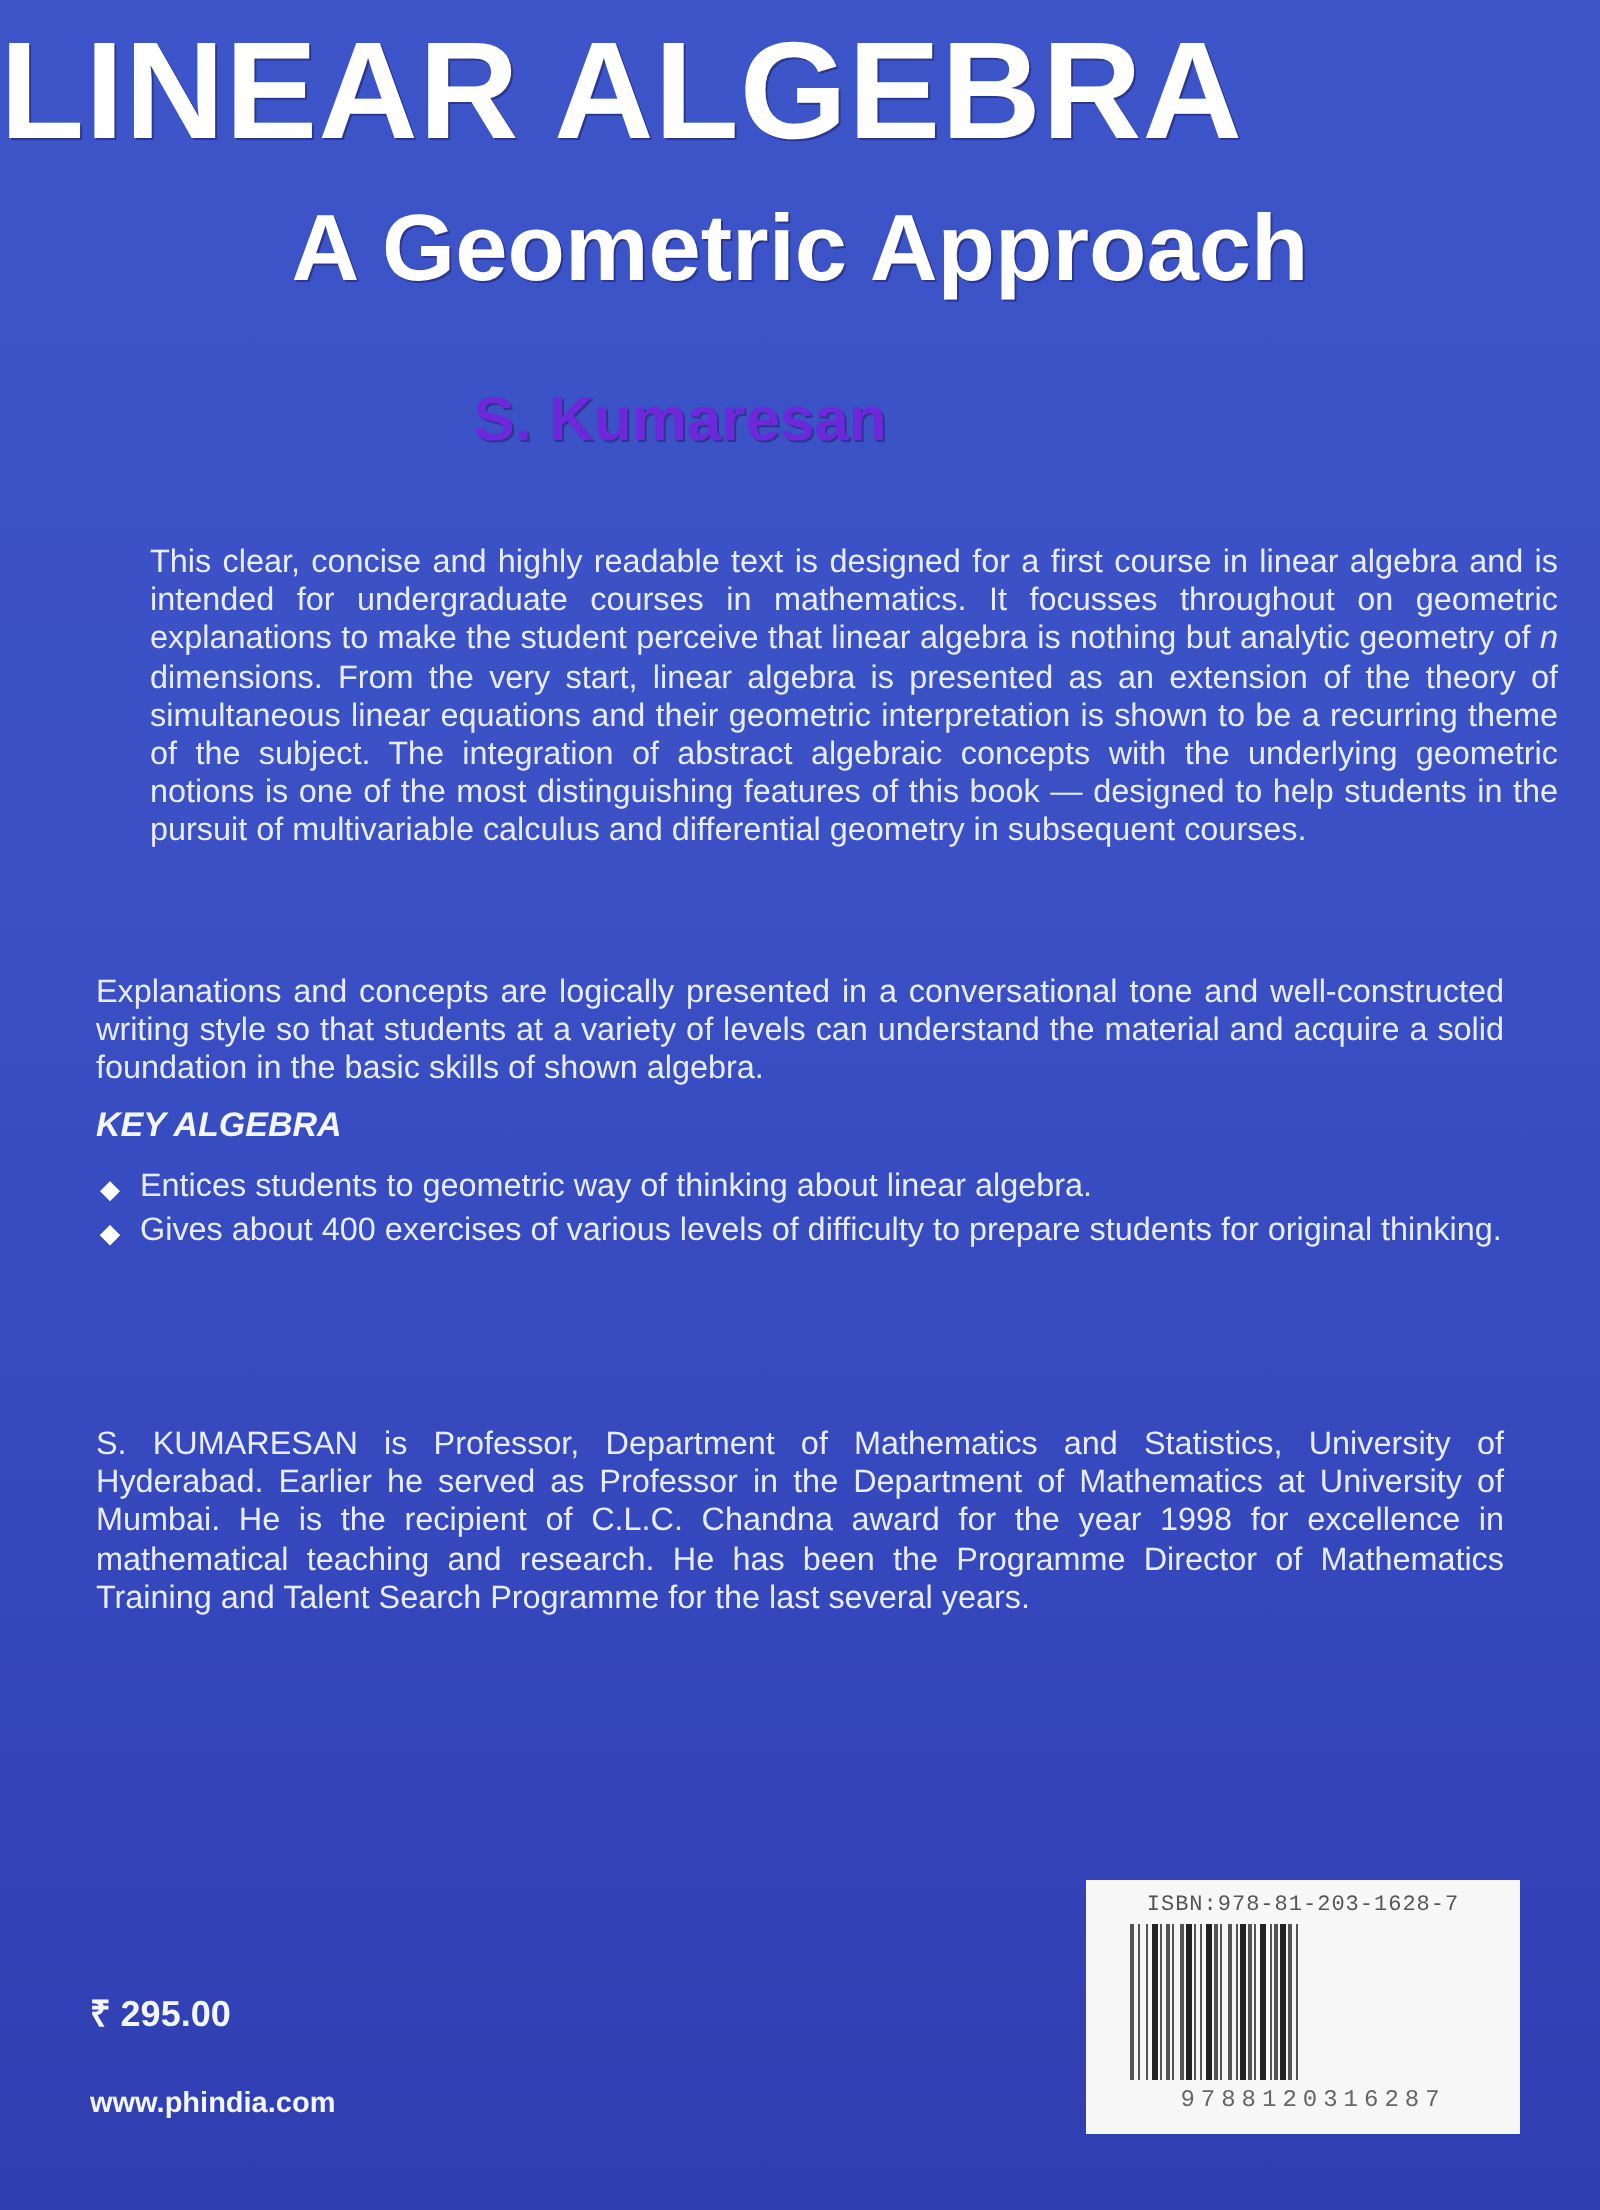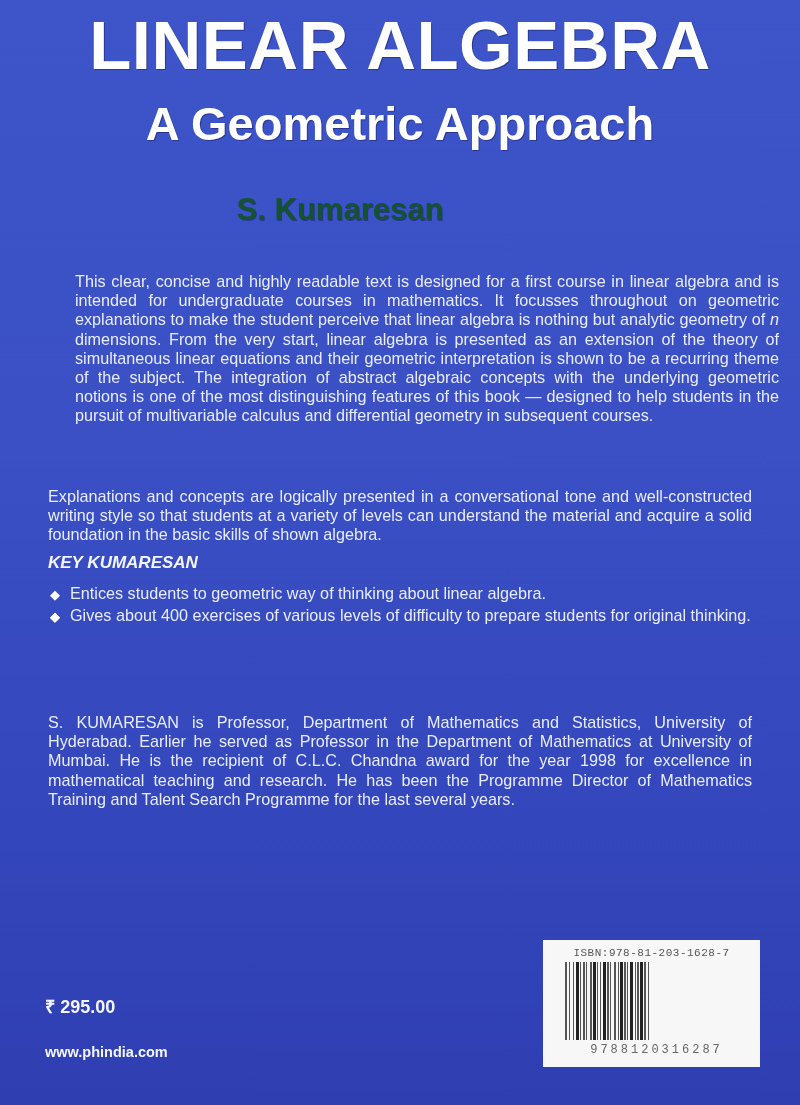--- a/index.html
+++ b/index.html
@@ -5,33 +5,33 @@
   html, body { margin: 0; padding: 0; }
   body {
     width: 800px; height: 1105px; overflow: hidden;
     background: linear-gradient(180deg, #3d55c9 0%, #3a50c4 40%, #3446bb 75%, #2f3fb2 100%);
     font-family: "Liberation Sans", sans-serif;
     color: #f4f6ff;
     position: relative;
   }
   .title {
     position: absolute; left: 0; width: 800px; top: 8px;
-    text-align: center; font-weight: bold; font-size: 69px; line-height: 76px;
+    font-weight: bold; font-size: 69px; line-height: 76px;
     letter-spacing: 0.5px; color: #ffffff;
     text-shadow: 1px 1px 0 #2a3690;
   }
   .subtitle {
     position: absolute; left: 0; width: 800px; top: 95px;
     text-align: center; font-weight: bold; font-size: 47px; line-height: 58px;
     color: #ffffff; text-shadow: 1px 1px 0 #2a3690;
   }
   .author {
     position: absolute; left: 0; width: 680px; top: 190px;
     text-align: center; font-weight: bold; font-size: 31px; line-height: 40px;
-    color: #14532d; text-shadow: 1px 1px 0 #2a3690;
+    color: #6d28d9; text-shadow: 1px 1px 0 #2a3690;
   }
   .body-text {
     position: absolute; left: 48px; width: 704px;
     font-size: 16.2px; line-height: 19.2px; text-align: justify;
     color: #e8ecff; margin: 0;
   }
   .p1 { top: 272px; margin-left: 27px; }
   .p2 { top: 487px; }
   .kf-heading {
     position: absolute; left: 48px; top: 553px;
@@ -81,21 +81,21 @@
 <body>
 
 <div class="title">LINEAR ALGEBRA</div>
 <div class="subtitle">A Geometric Approach</div>
 <div class="author">S. Kumaresan</div>
 
 <p class="body-text p1">This clear, concise and highly readable text is designed for a first course in linear algebra and is intended for undergraduate courses in mathematics. It focusses throughout on geometric explanations to make the student perceive that linear algebra is nothing but analytic geometry of <i>n</i> dimensions. From the very start, linear algebra is presented as an extension of the theory of simultaneous linear equations and their geometric interpretation is shown to be a recurring theme of the subject. The integration of abstract algebraic concepts with the underlying geometric notions is one of the most distinguishing features of this book — designed to help students in the pursuit of multivariable calculus and differential geometry in subsequent courses.</p>
 
 <p class="body-text p2">Explanations and concepts are logically presented in a conversational tone and well-constructed writing style so that students at a variety of levels can understand the material and acquire a solid foundation in the basic skills of shown algebra.</p>
 
-<div class="kf-heading">KEY KUMARESAN</div>
+<div class="kf-heading">KEY ALGEBRA</div>
 
 <ul class="features">
   <li>
     <span class="bullet">◆</span>
     <span>Entices students to geometric way of thinking about linear algebra.</span>
   </li>
   <li>
     <span class="bullet">◆</span>
   </li>
   <li>

